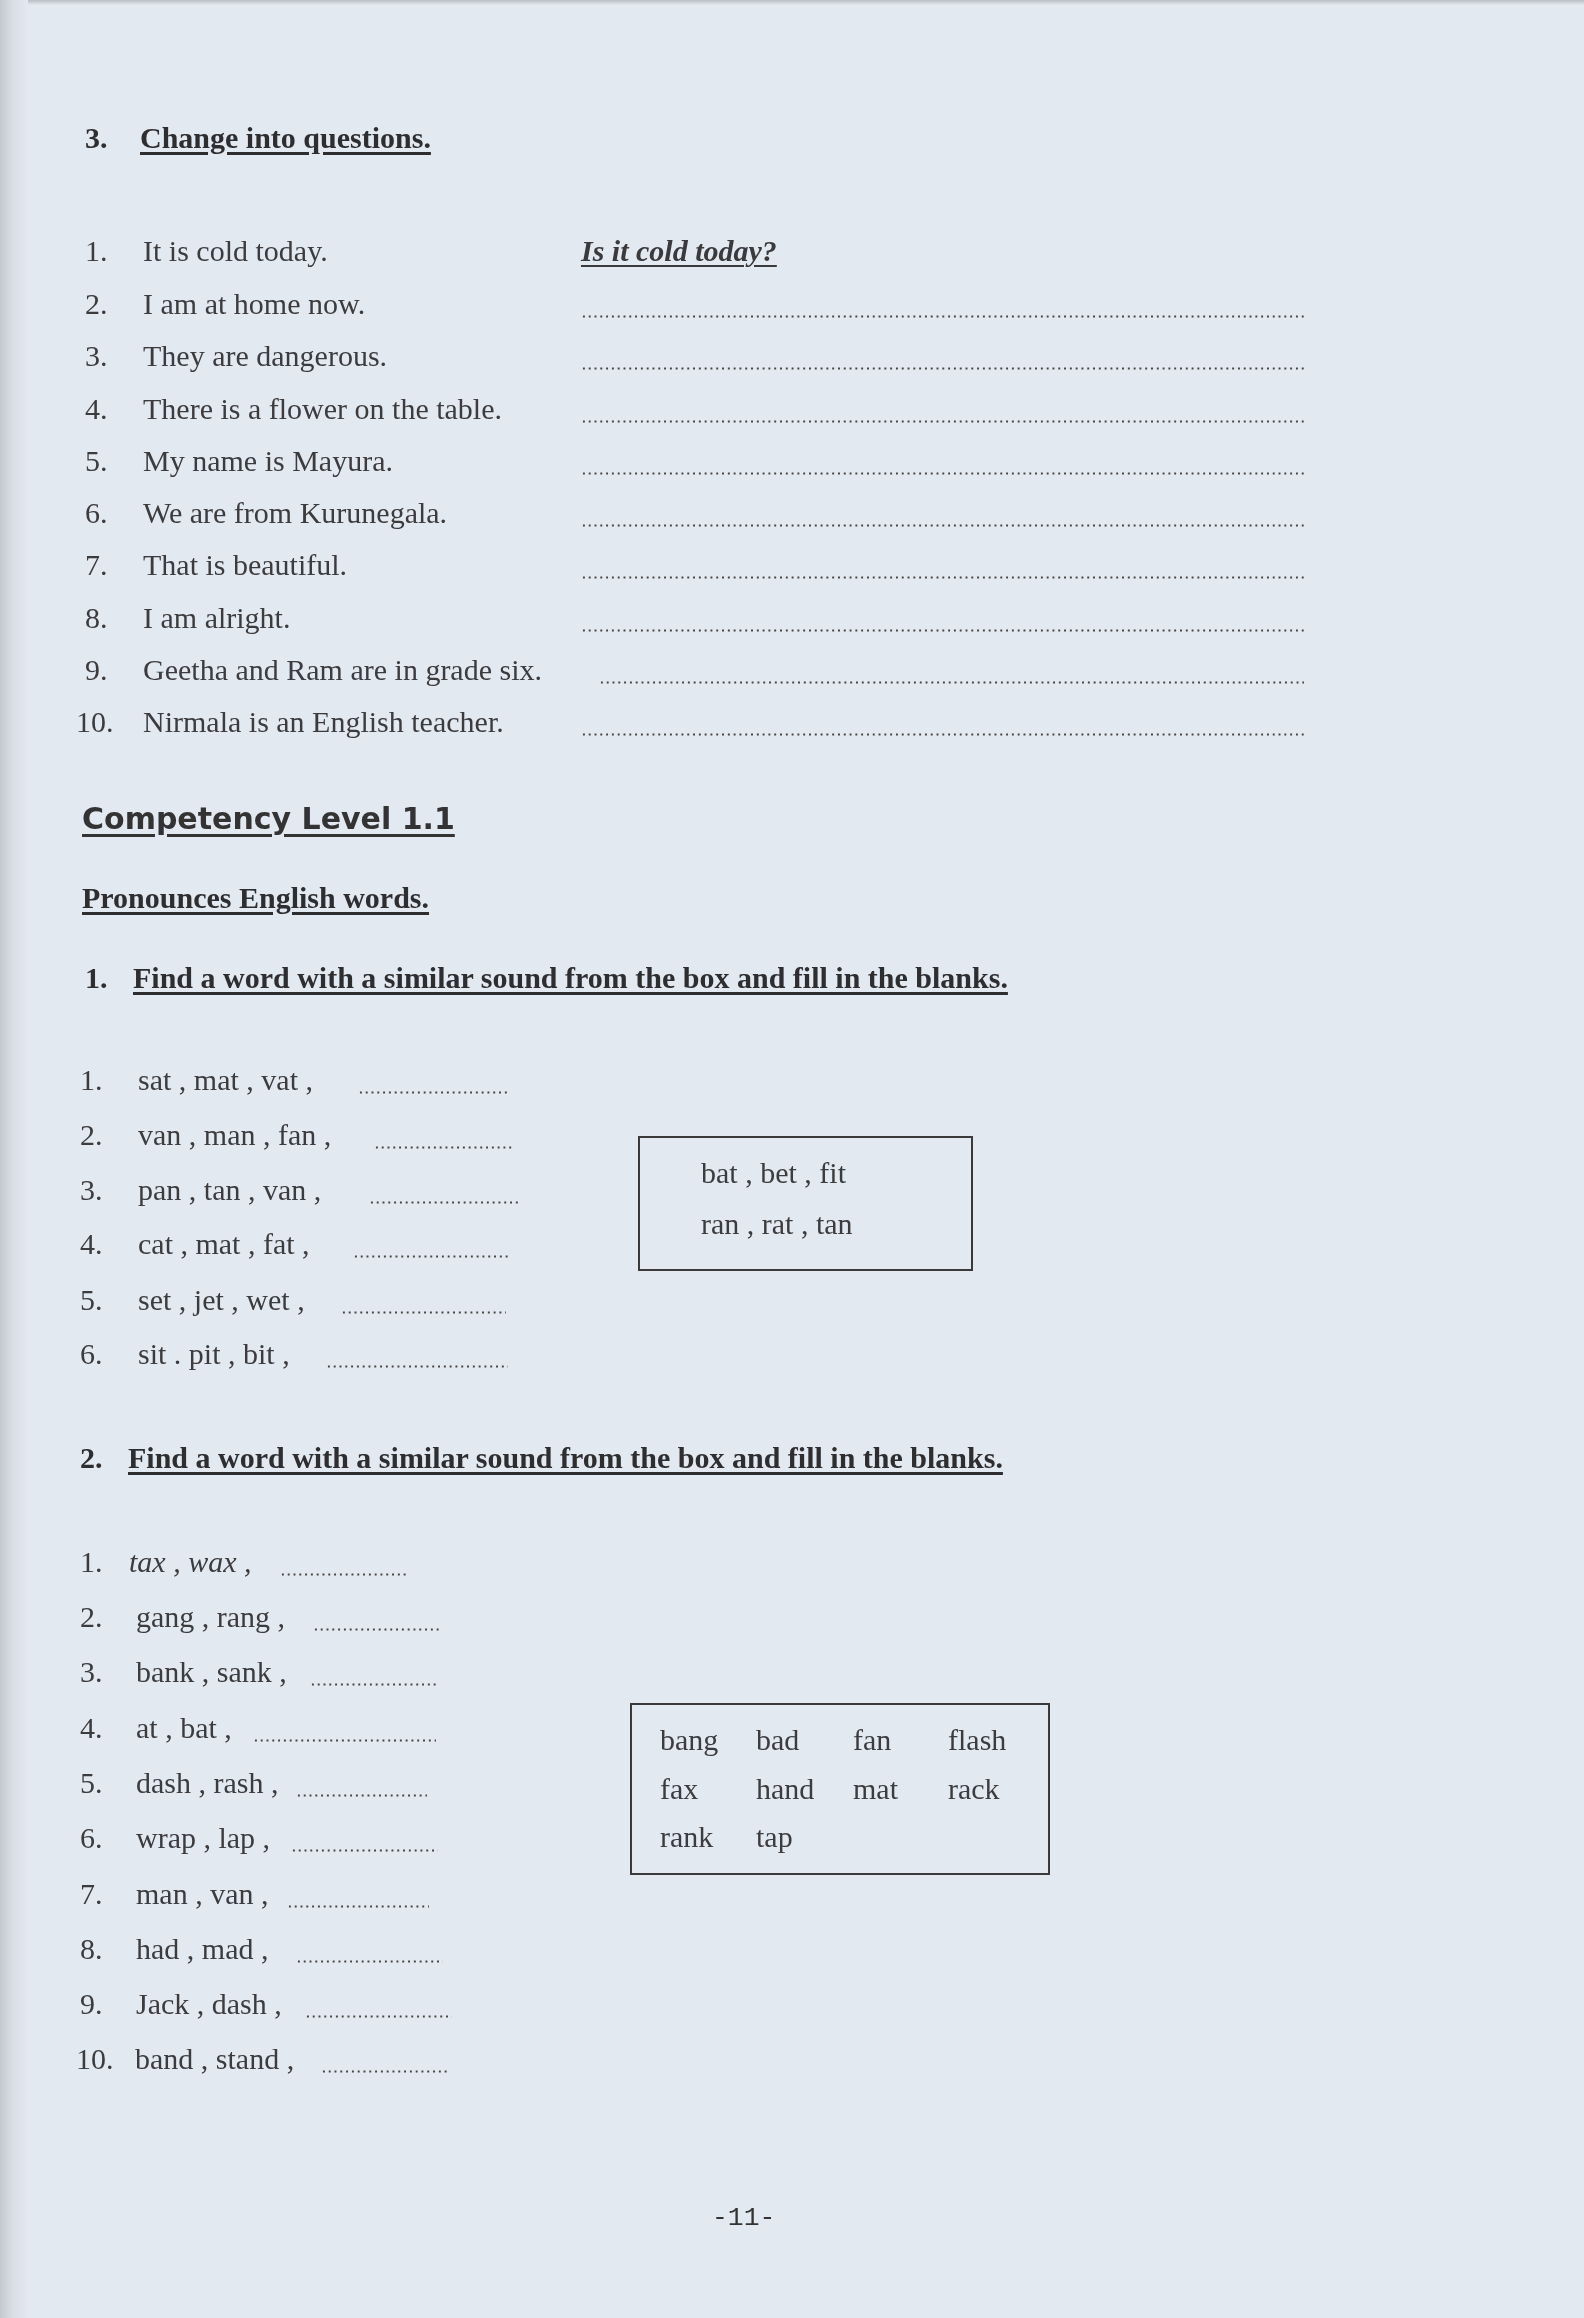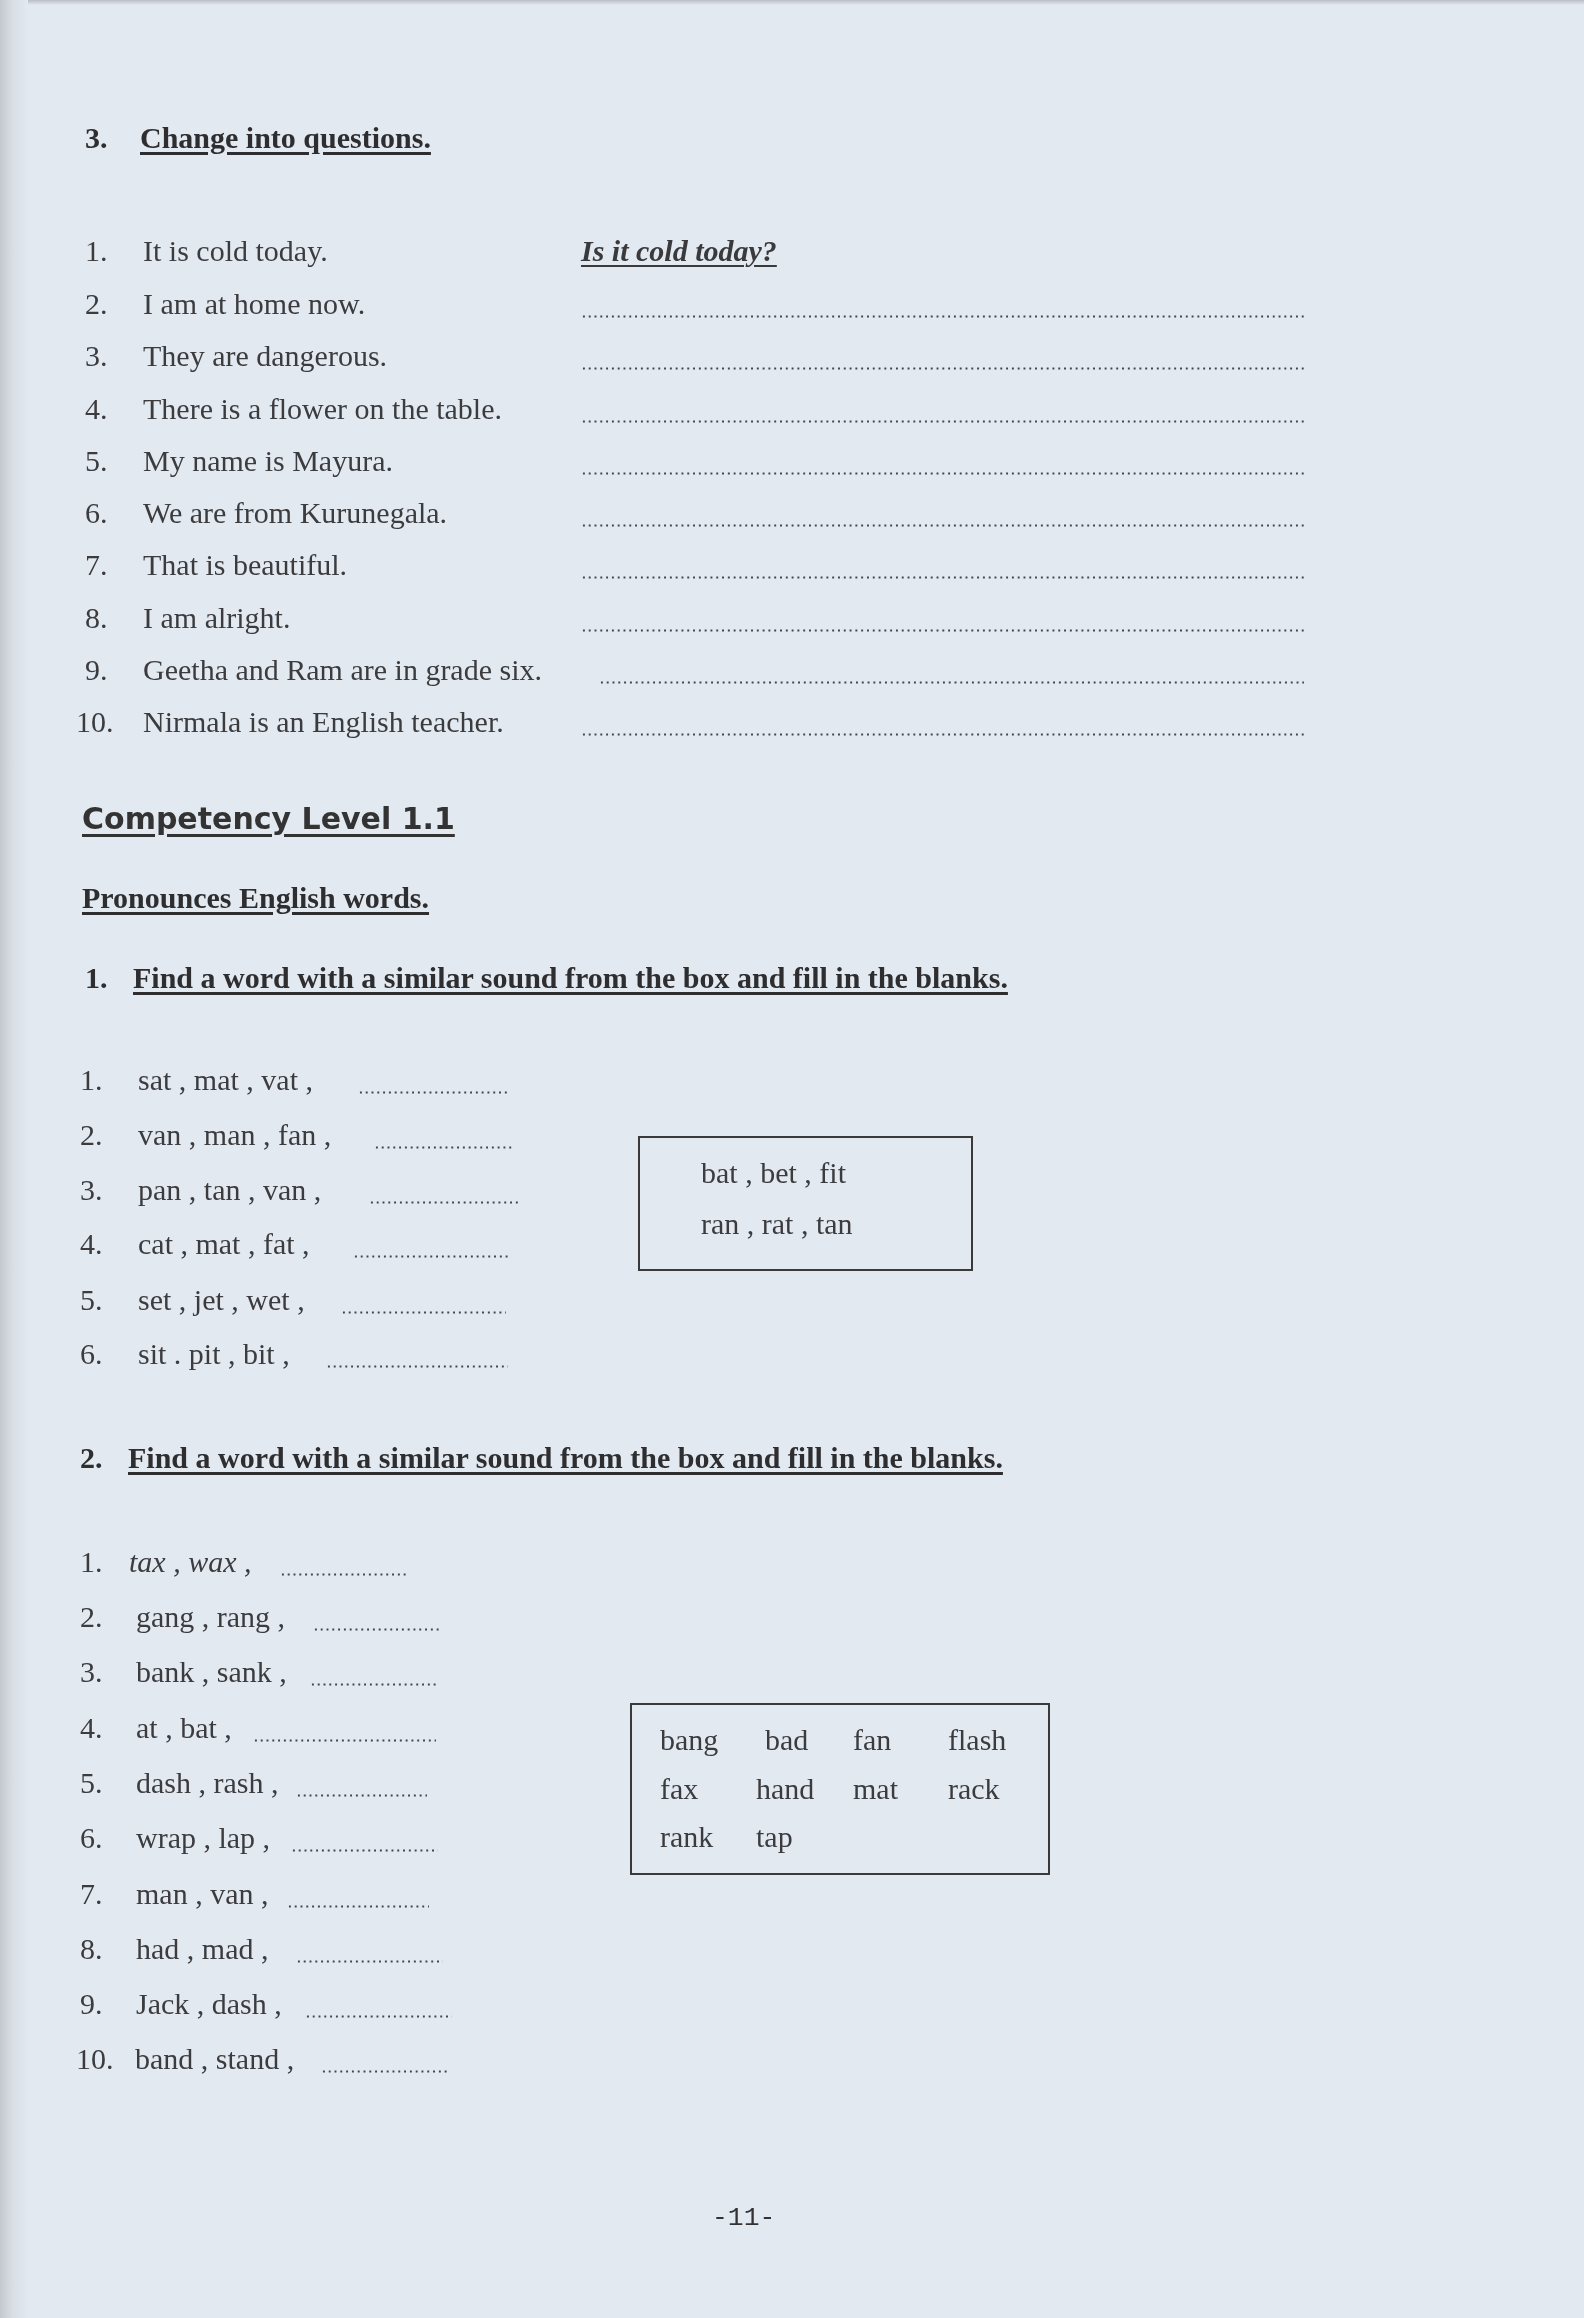--- a/index.html
+++ b/index.html
@@ -210,21 +210,21 @@
   </div>
   <div class="abs row" style="left:76px; top:2042px; height:36px; width:496px;">
     <span class="n">10.</span>
     <span class="t" style="left:59px;">band , stand ,</span>
     <div class="dots" style="left:245px; top:28px; width:126px;"></div>
   </div>
 </div>
 
 <div class="wordbox" style="left:630px; top:1703px; width:420px; height:172px;">
   <div class="wb-cell" style="left:28px; top:18px;">bang</div>
-  <div class="wb-cell" style="left:124px; top:18px;margin-left:9px;">bad</div>
+  <div class="wb-cell" style="left:124px; top:18px;">bad</div>
   <div class="wb-cell" style="left:221px; top:18px;">fan</div>
   <div class="wb-cell" style="left:316px; top:18px;">flash</div>
   <div class="wb-cell" style="left:28px; top:67px;">fax</div>
   <div class="wb-cell" style="left:124px; top:67px;">hand</div>
   <div class="wb-cell" style="left:221px; top:67px;">mat</div>
   <div class="wb-cell" style="left:316px; top:67px;">rack</div>
   <div class="wb-cell" style="left:28px; top:115px;">rank</div>
   <div class="wb-cell" style="left:124px; top:115px;">tap</div>
 </div>
 

